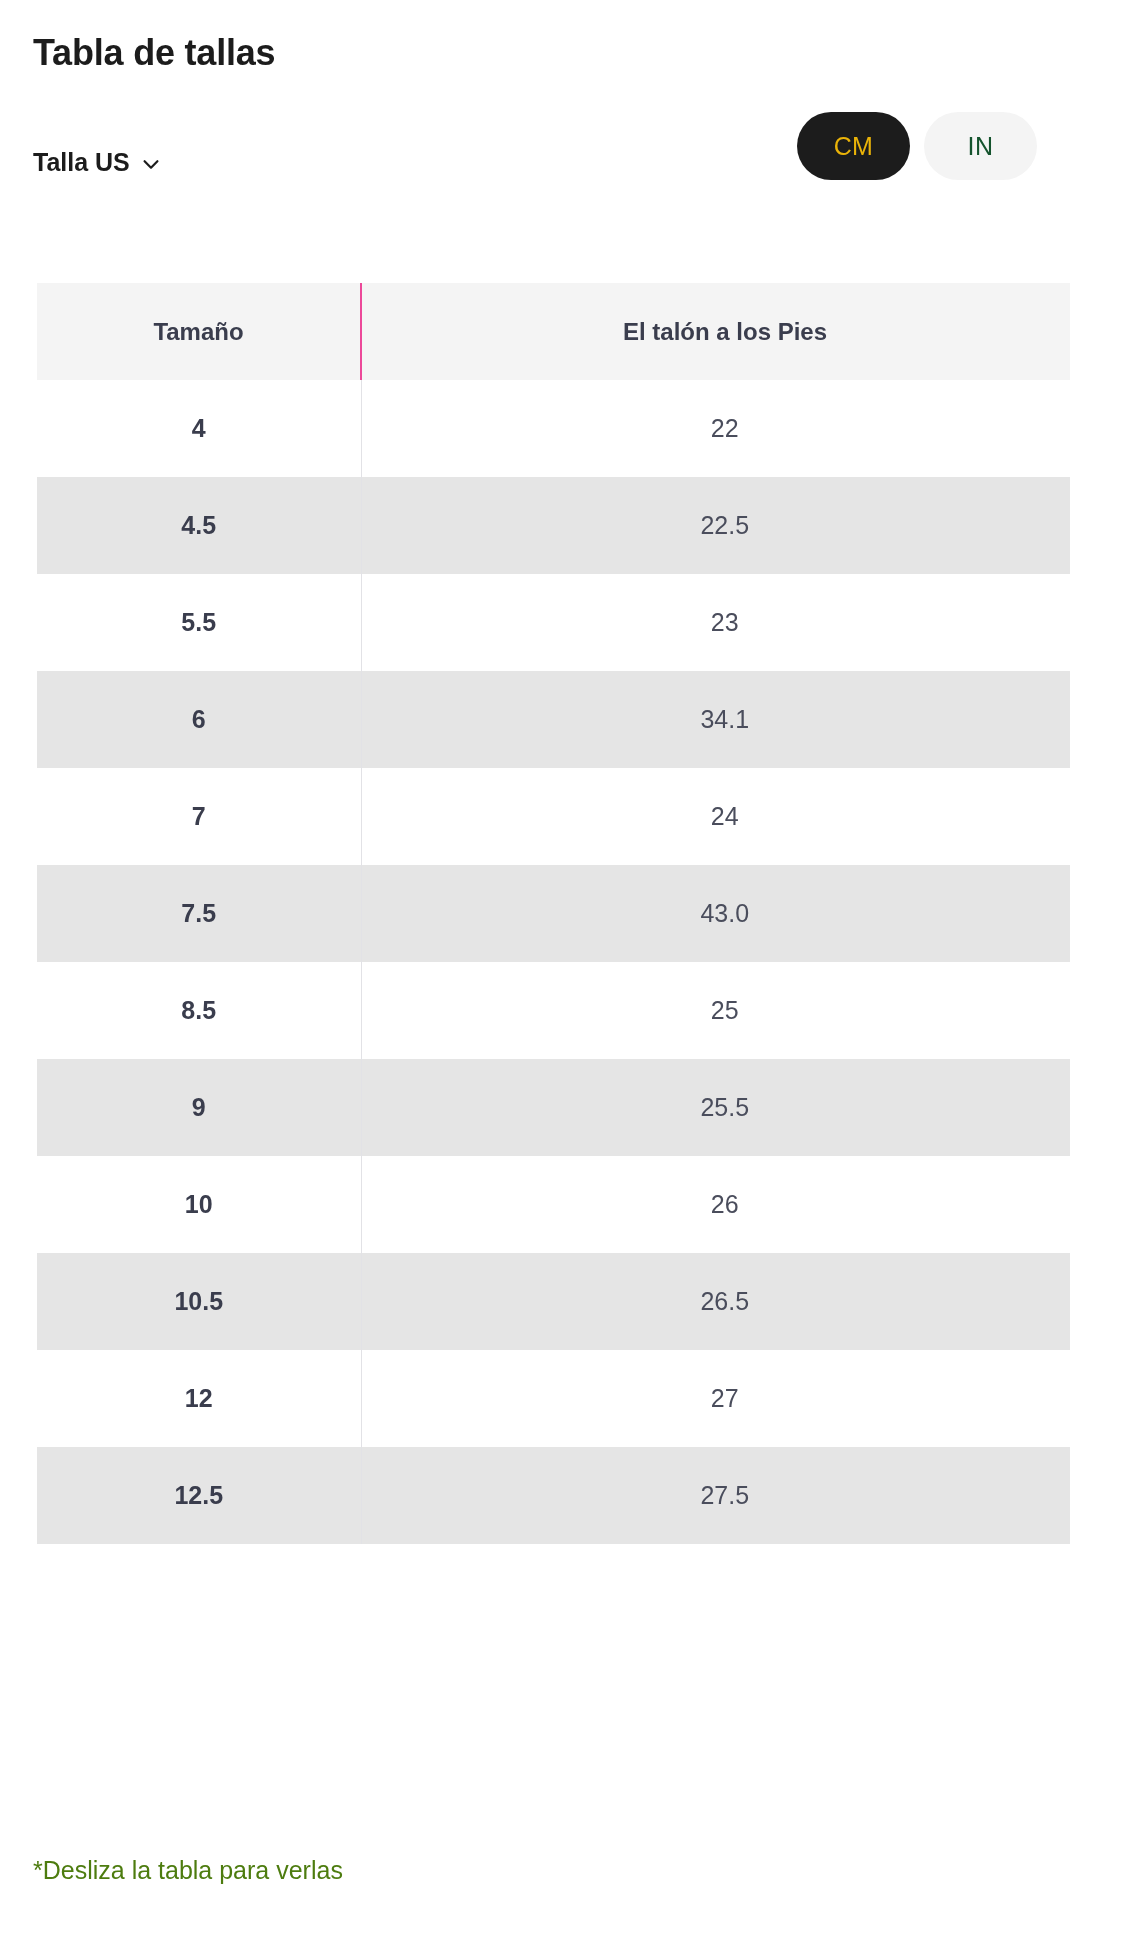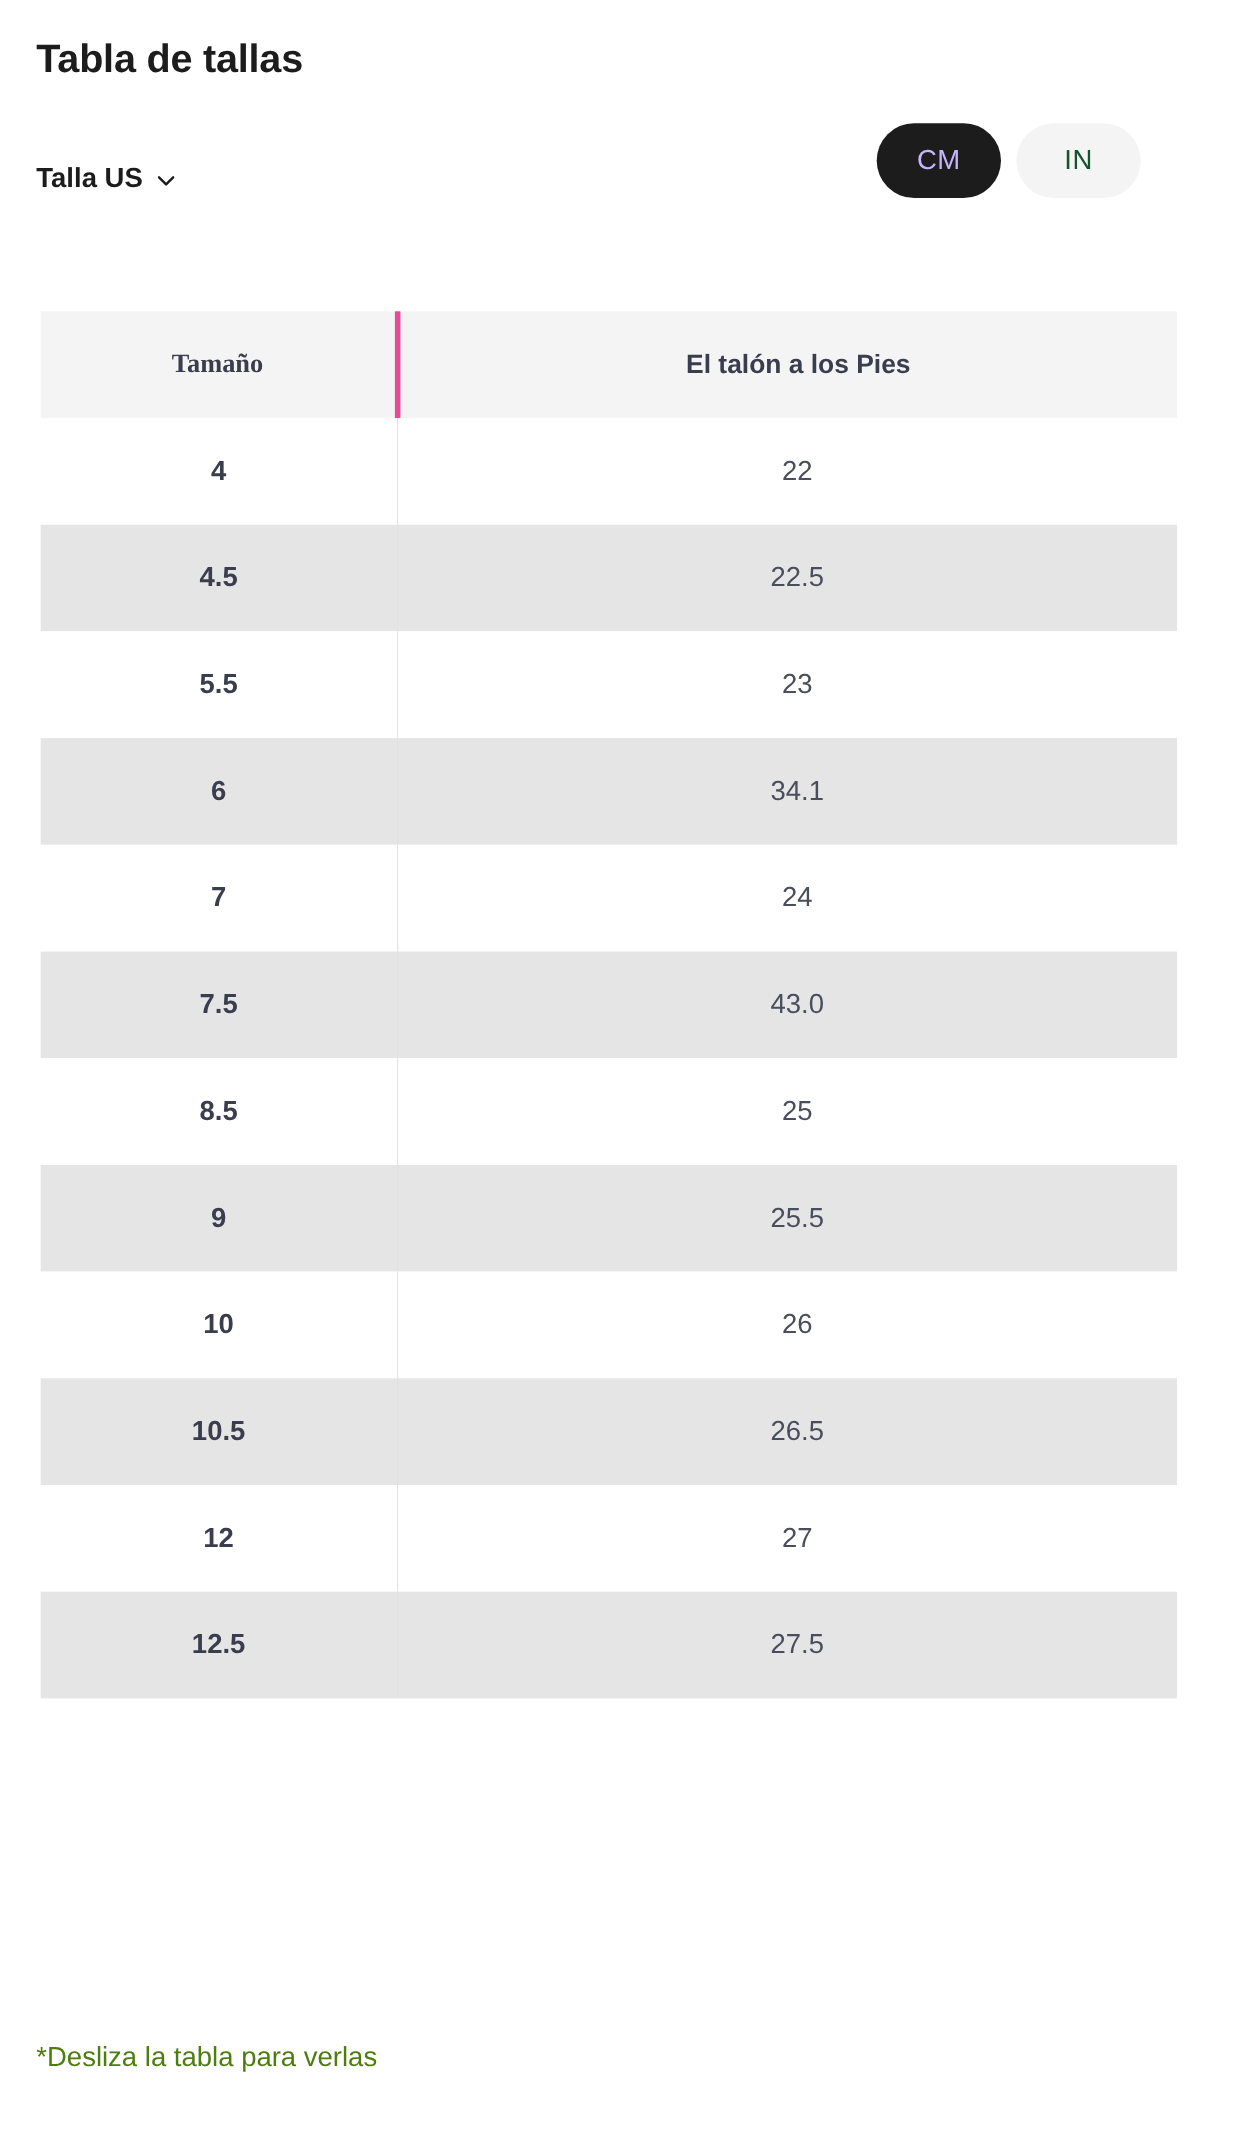--- a/index.html
+++ b/index.html
@@ -85,21 +85,21 @@
     justify-content: center;
     font-size: 25px;
     font-weight: 400;
     letter-spacing: 0.4px;
     border: none;
     cursor: pointer;
     font-family: "Liberation Sans", sans-serif;
   }
   .toggle-btn.active {
     background: #1c1c1c;
-    color: #c4b5fd;
+    color: #eab308;
   }
   .toggle-btn.inactive {
     background: #f4f4f4;
     color: #14532d;
   }
 
   
   .table-wrap {
     position: absolute;
     left: 37px;
@@ -127,22 +127,21 @@
 
   table.size-table thead th {
     background: #f4f4f4;
     font-size: 24px;
     font-weight: 700;
     color: #3a3d4d;
     height: 97px;
   }
 
   table.size-table thead th.col-size {
-    border-right: 5px solid #ec4899;
-    font-family: Liberation Serif, serif;
+    border-right: 2px solid #ec4899;
   }
 
   table.size-table tbody td.col-size {
     font-size: 25px;
     font-weight: 700;
     color: #3a3d4d;
     border-right: 1px solid #e2e2e6;
   }
 
   table.size-table tbody td.col-val {

